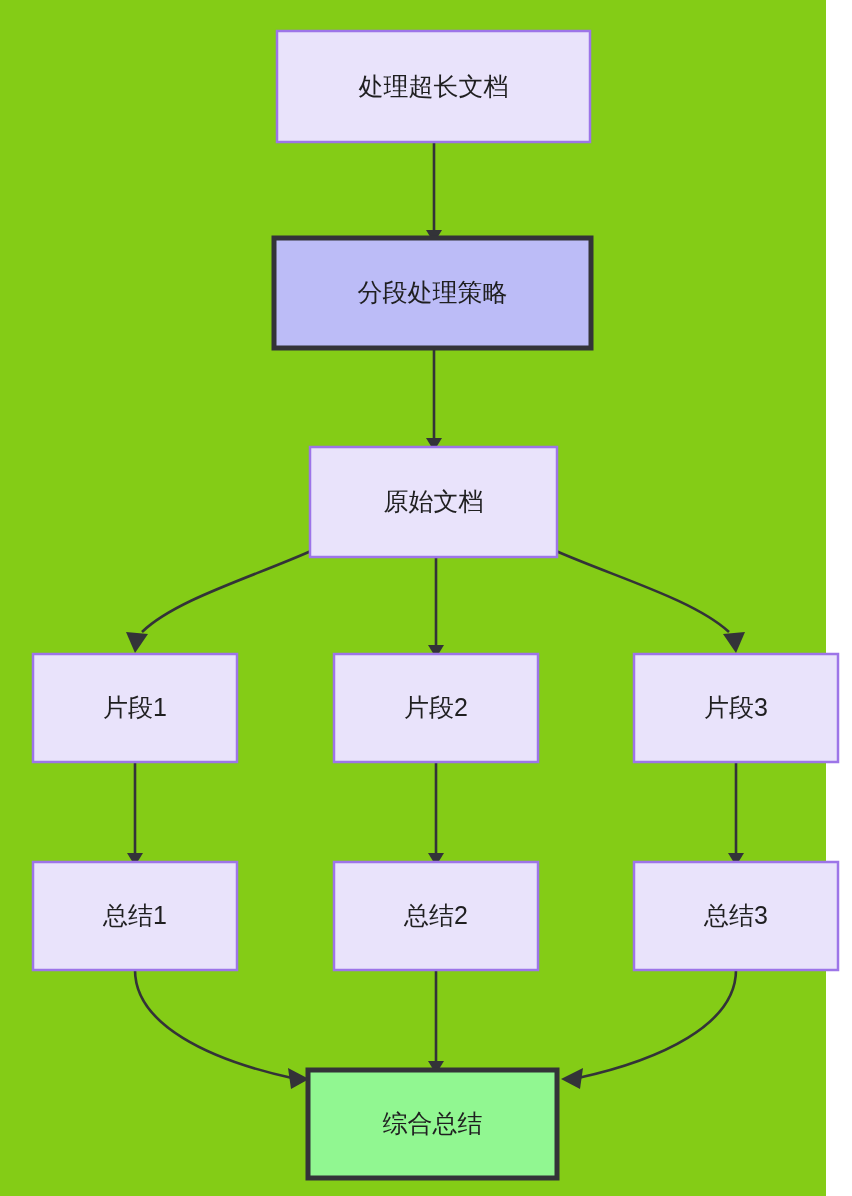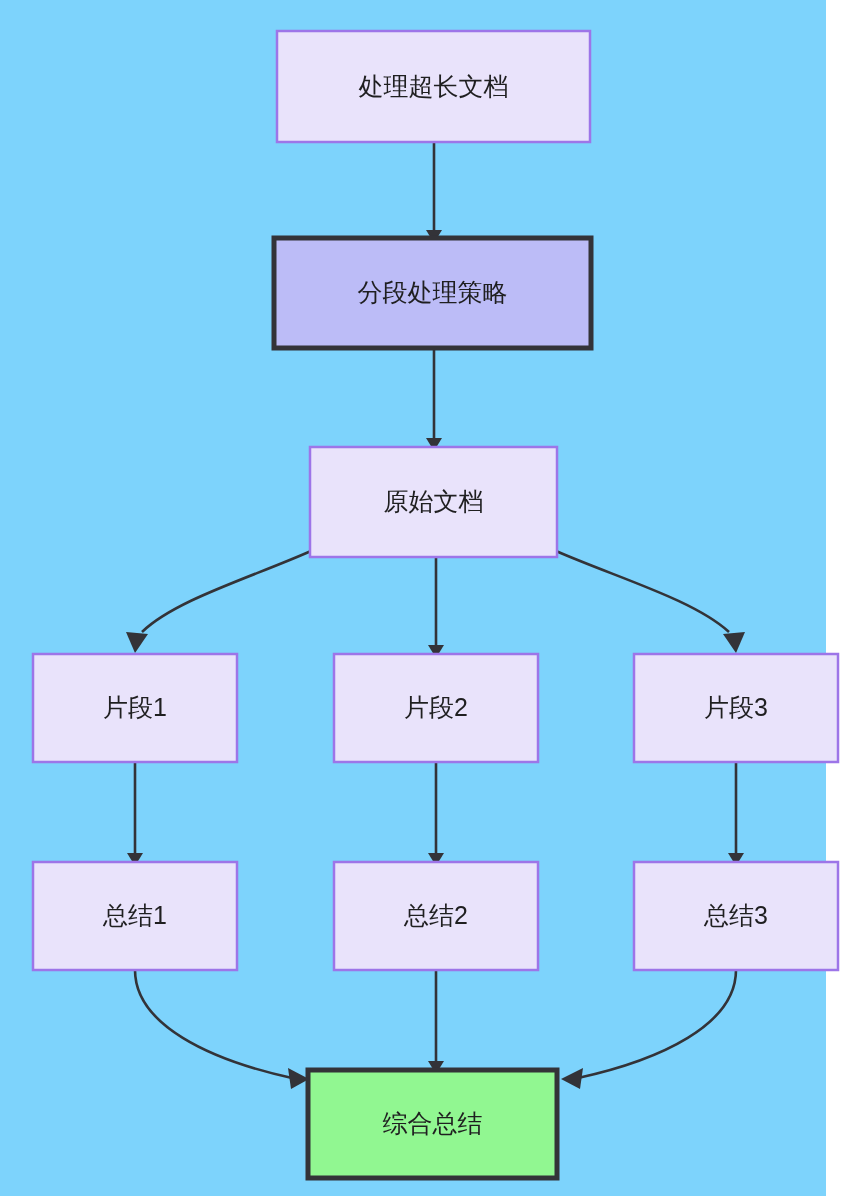--- a/index.html
+++ b/index.html
@@ -10,21 +10,21 @@
   body {
     width: 852px;
     height: 1196px;
     font-family: "Liberation Sans", "DejaVu Sans", sans-serif;
     overflow: hidden;
   }
   #flowchart-root {
     position: relative;
     width: 826px;
     height: 1196px;
-    background: #7dd3fc;
+    background: #84cc16;
   }
   svg.diagram {
     display: block;
     width: 852px;
     height: 1196px;
   }
   .node-rect {
     stroke-linejoin: miter;
   }
   .node-label {

